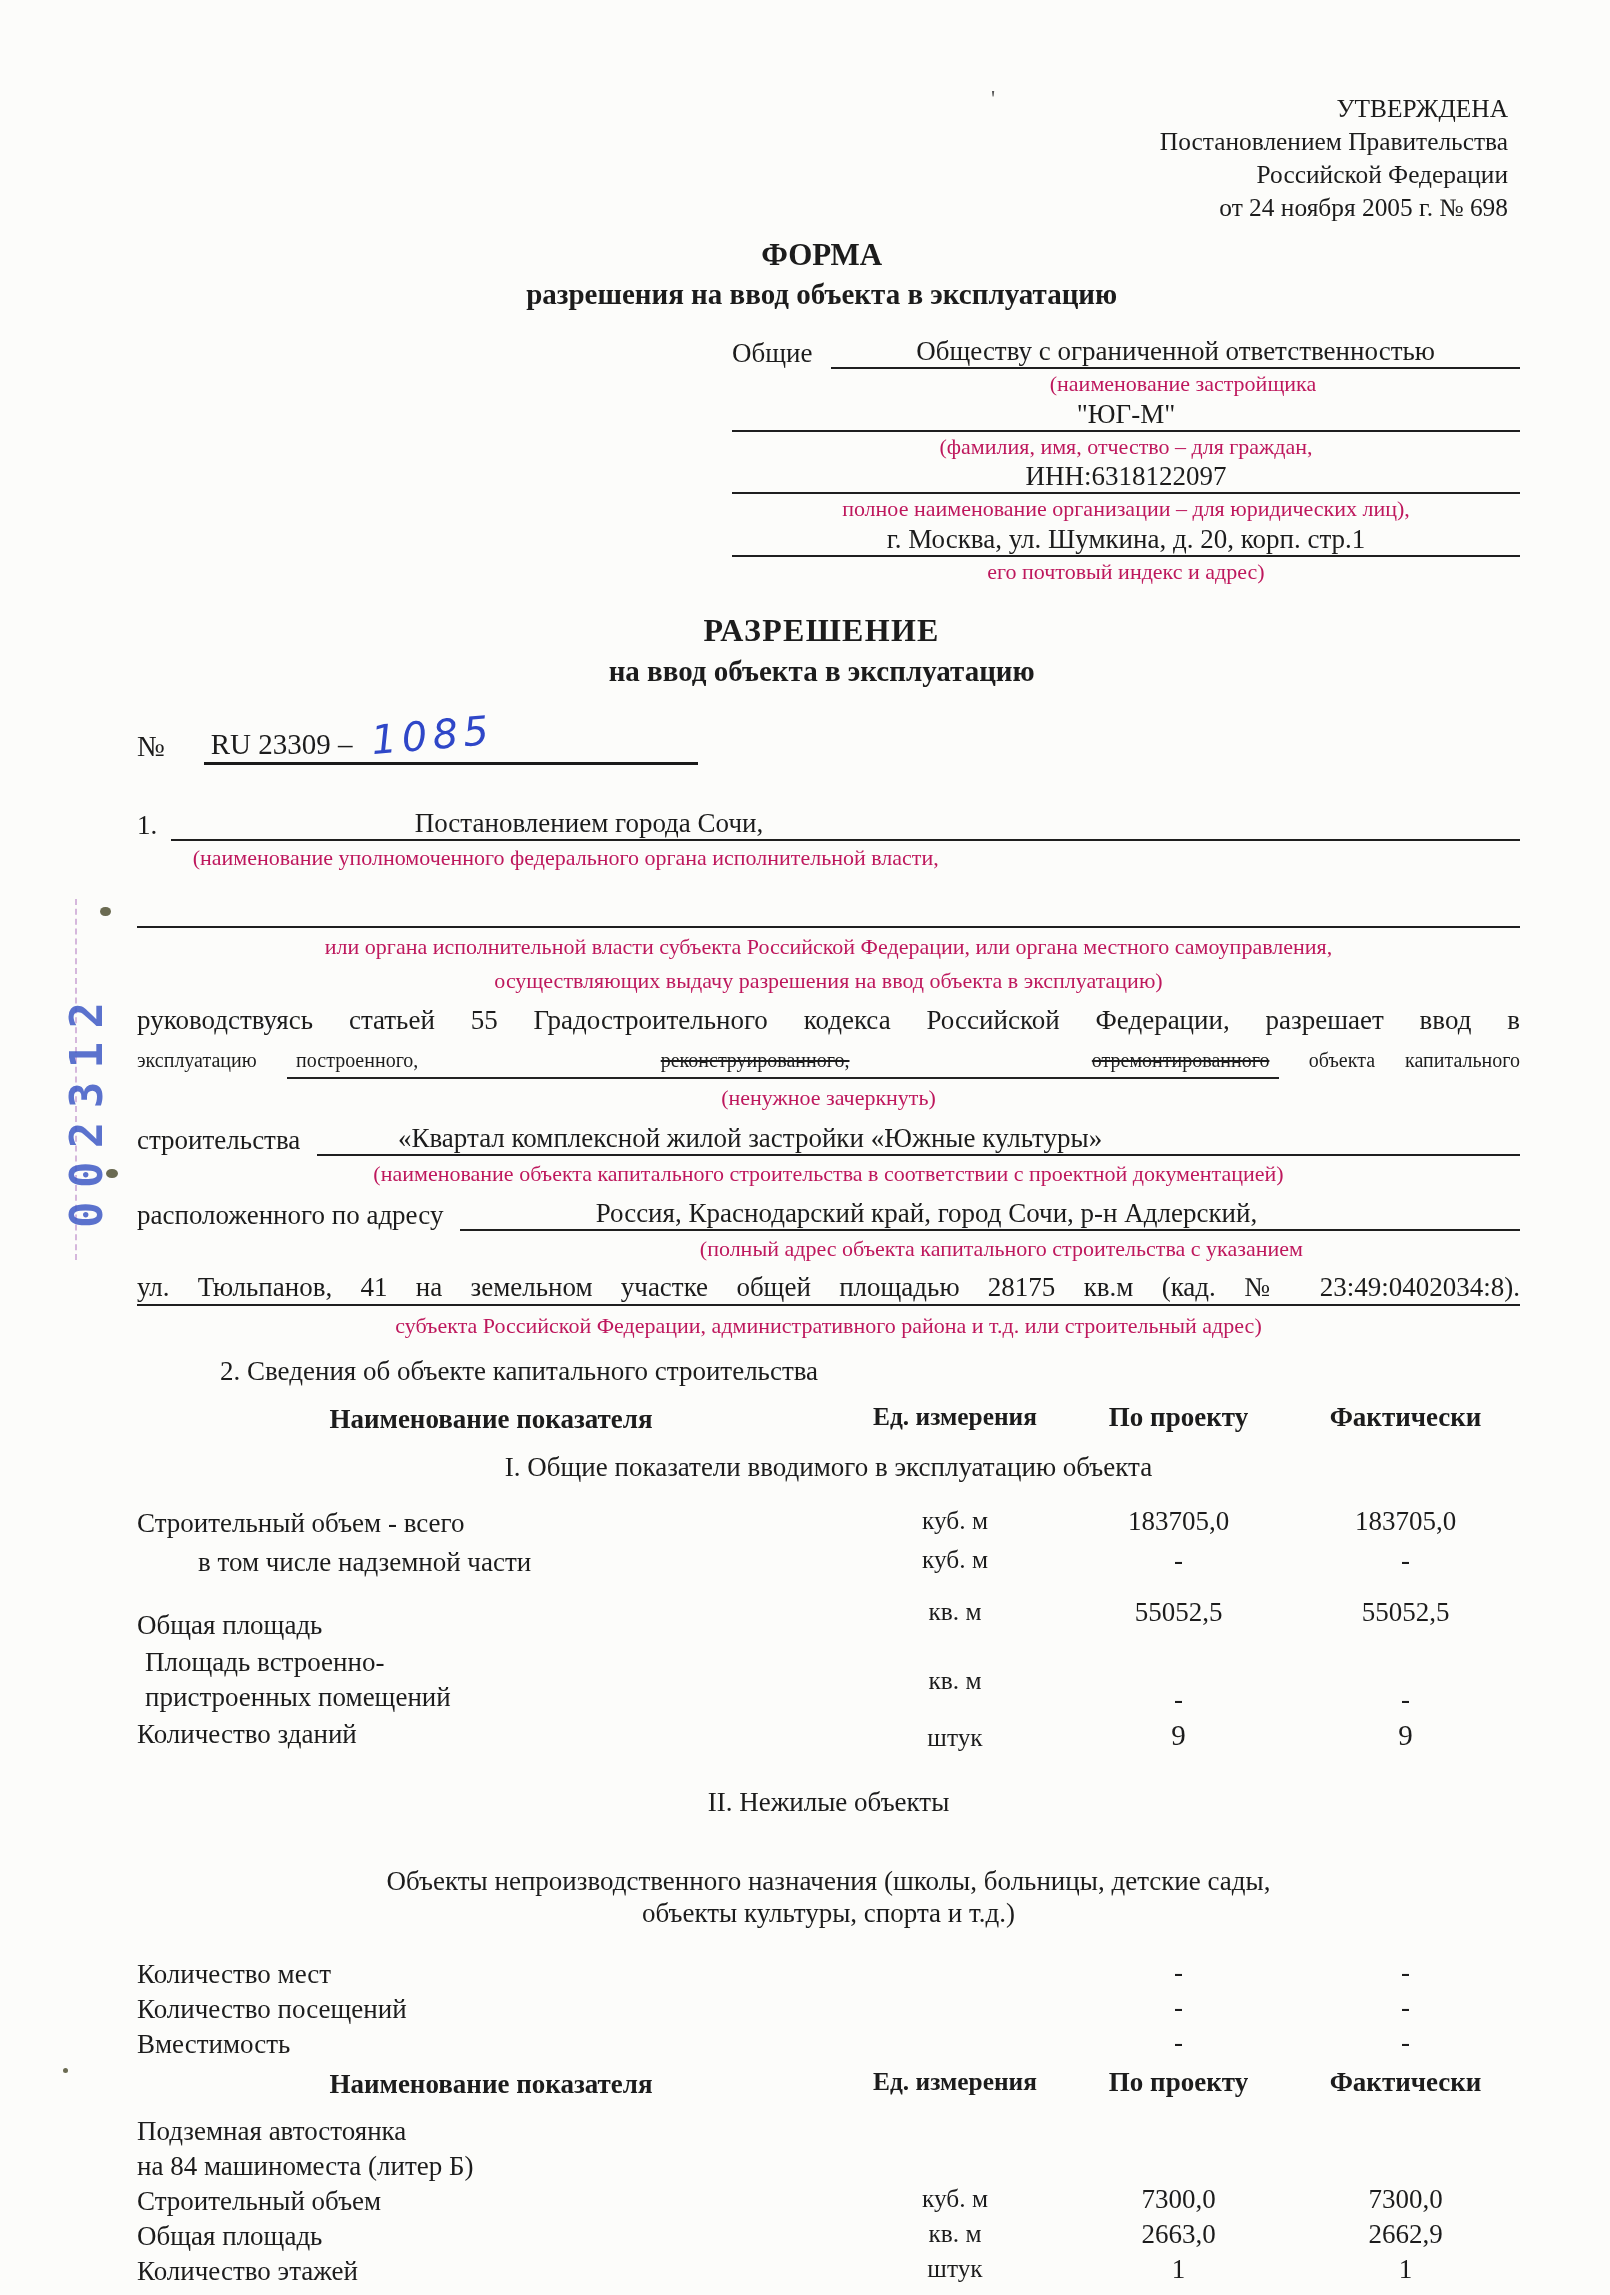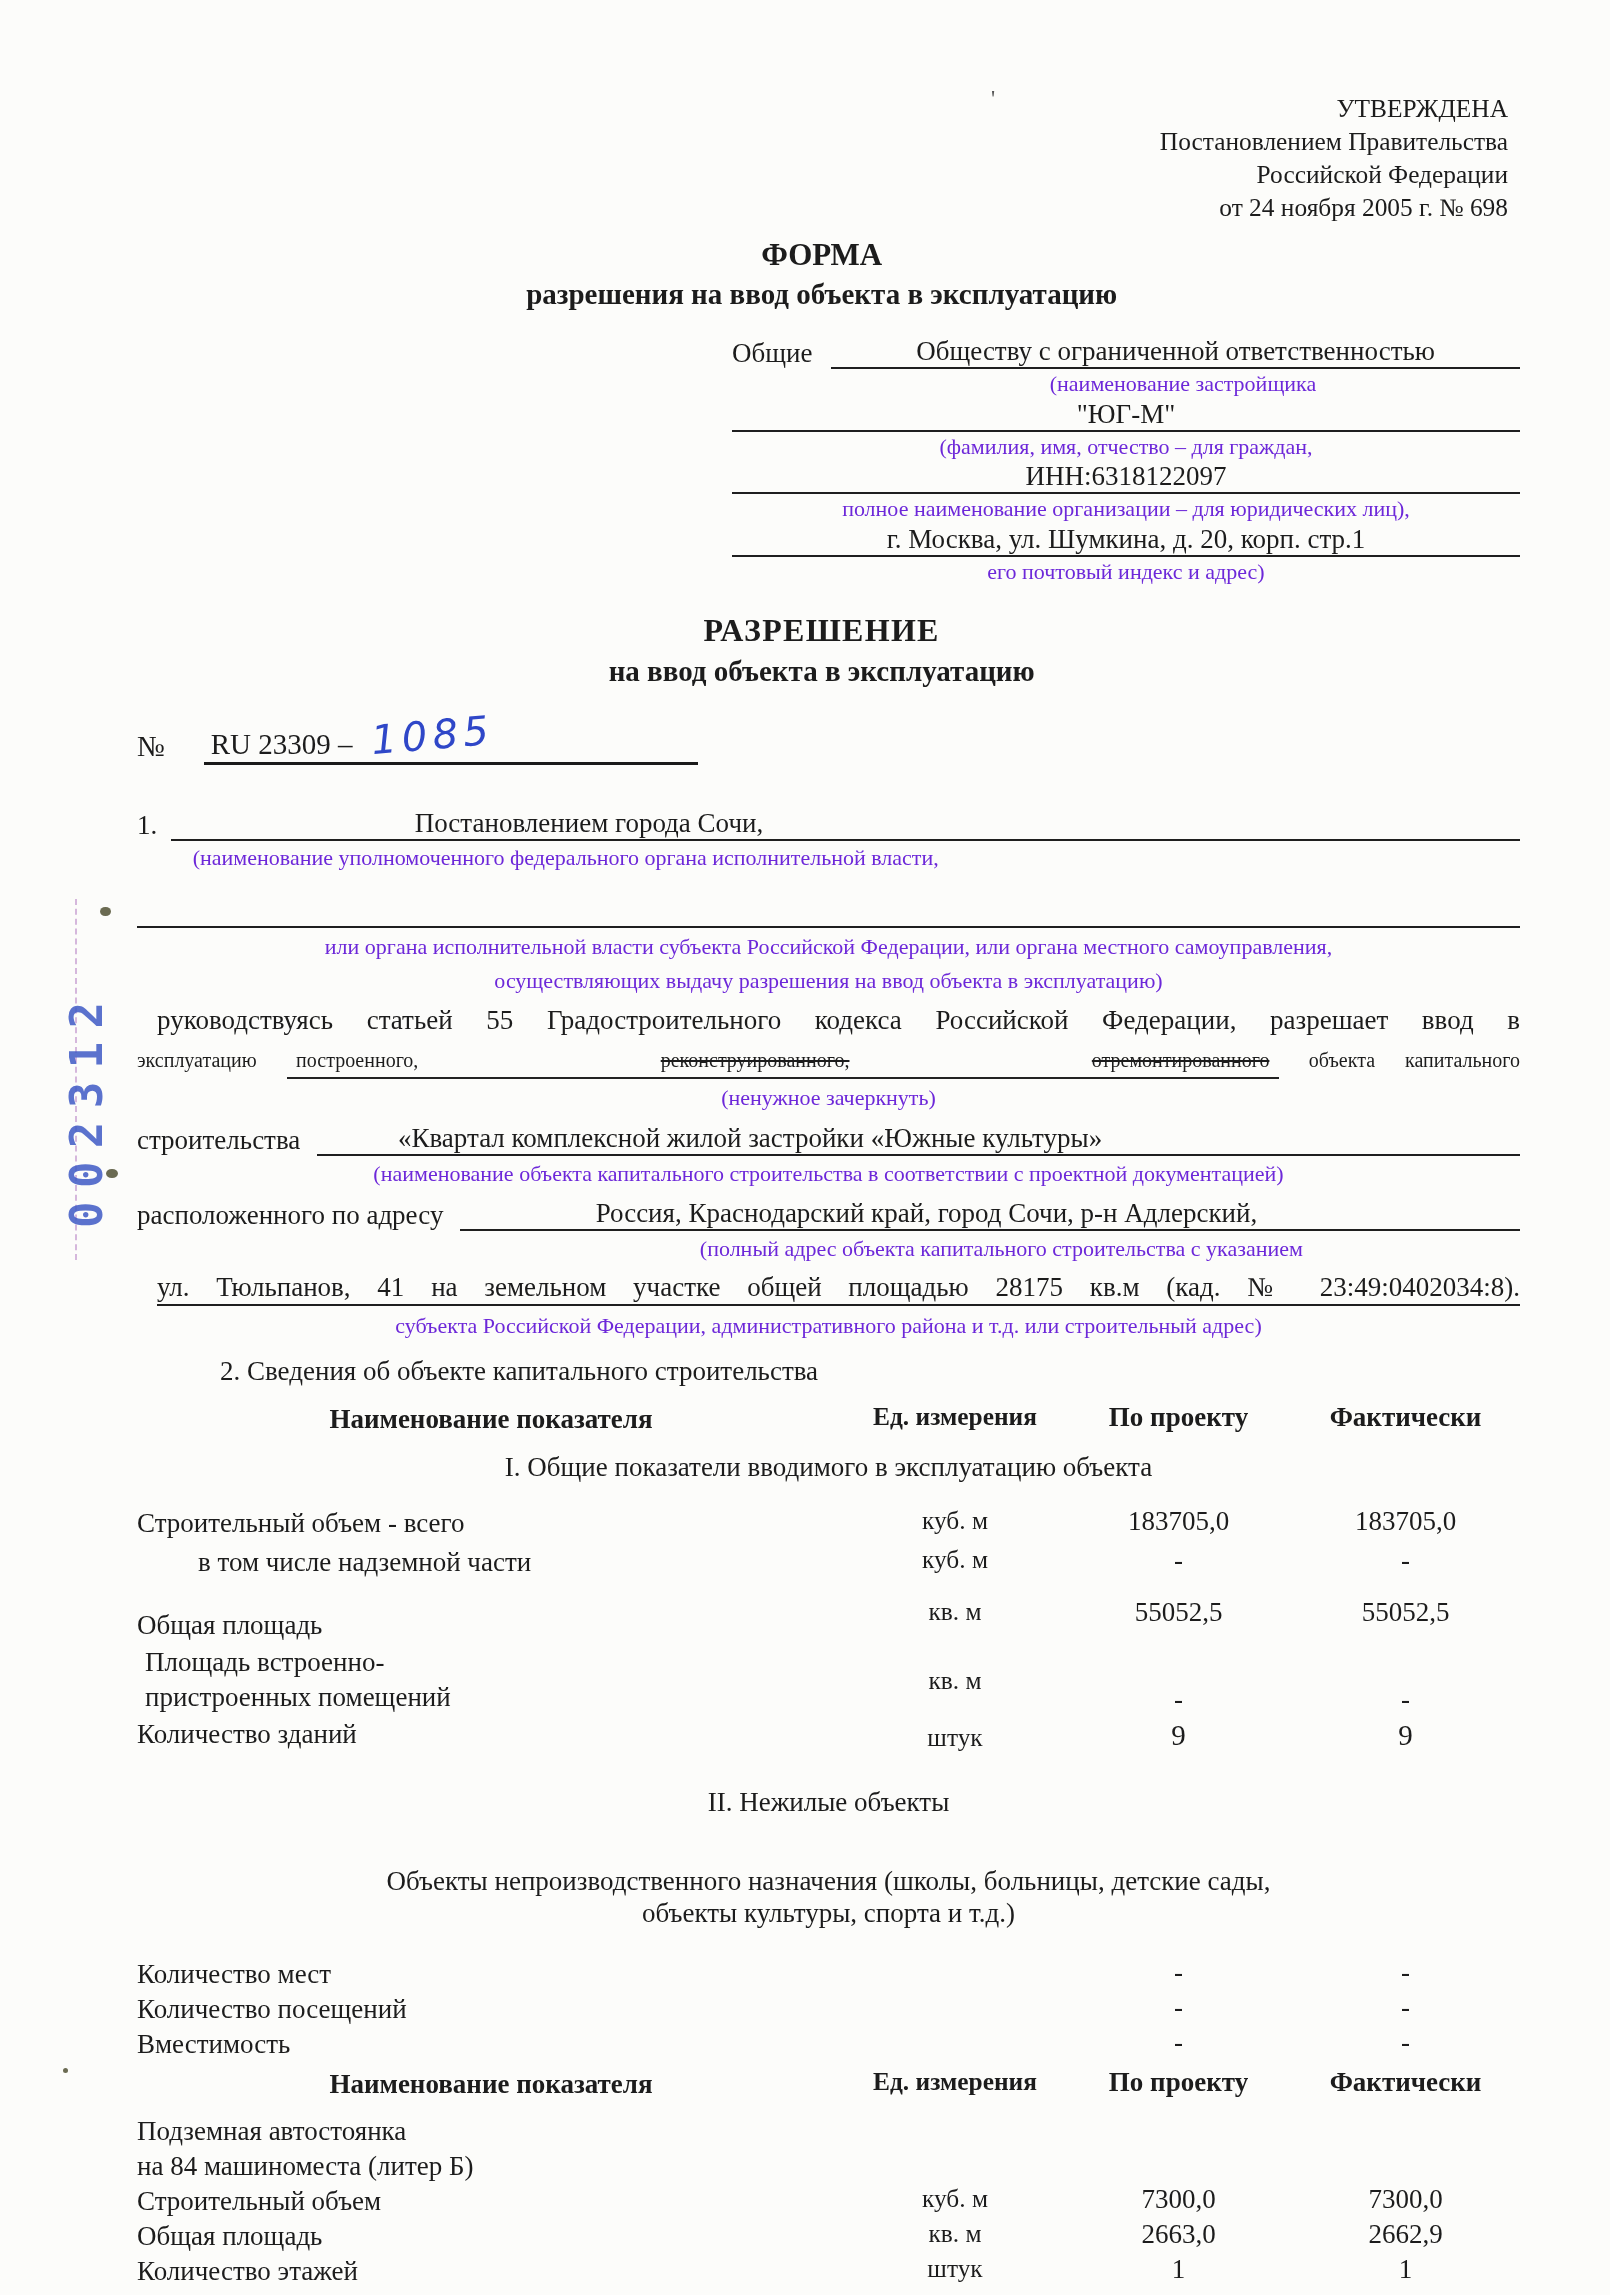--- a/index.html
+++ b/index.html
@@ -7,21 +7,21 @@
     position:relative; width:1610px; height:2295px; margin:0 auto;
     background:#fcfcfa; overflow:hidden;
     font-family:"Liberation Serif","DejaVu Serif",serif;
     color:#1c1c1c;
   }
   .abs { position:absolute; }
   .b { font-weight:bold; }
   .ctr { text-align:center; }
   .right { text-align:right; }
   .u { border-bottom:2px solid #1f1f1f; }
-  .caption { font-size:22px; line-height:27px; color:#6d28d9; }
+  .caption { font-size:22px; line-height:27px; color:#be185d; }
 
   
   .approval { top:92px; right:102px; width:601px; font-size:25.4px; line-height:33px; }
 
   
   .form-title { top:235px; left:16.7px; width:1610px; }
   .form-title .l1 { font-size:31px; font-weight:bold; line-height:40px; }
   .form-title .l2 { font-size:29px; font-weight:bold; line-height:39px; }
 
   
@@ -67,21 +67,21 @@
   
   .section1 { top:808px; left:137px; width:1383px; }
   .s1-row { position:relative; display:flex; align-items:flex-end; font-size:27px; }
   .s1-row .num { padding-right:13.4px; }
   .s1-row .val { flex:1; }
   .inner-ctr { display:block; width:62%; text-align:center; }
   .inner-ctr-w { display:block; width:72%; text-align:center; }
   .inner-ctr-a { display:block; width:88%; text-align:center; }
   .blankline { height:0; border-bottom:2px solid #1f1f1f; margin-top:55px; }
   .s1 .caption { margin-top:2.7px; }
-  .justify-line { font-size:27px; line-height:33px; text-align:justify; text-align-last:justify;margin-left:20px; }
+  .justify-line { font-size:27px; line-height:33px; text-align:justify; text-align-last:justify; }
   .flexline { display:flex; gap:30px; font-size:20px; line-height:33px; }
   .flexline .grp { flex:1; display:flex; justify-content:space-between; padding:0 9.4px; border-bottom:2px solid #222; }
   .strike { text-decoration:line-through; text-decoration-thickness:2px; }
   .lblrow { display:flex; align-items:flex-end; font-size:27px; }
   .lblrow .lbl { padding-right:16.7px; white-space:nowrap; }
   .lblrow .val { flex:1; }
   .cap-right { margin-left:25%; width:75%; }
 
   
   .s2-heading { top:1356px; left:220px; font-size:27px; }

